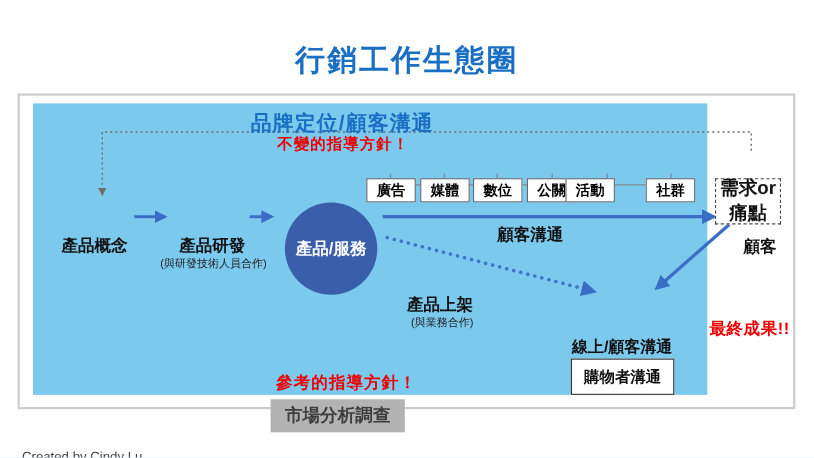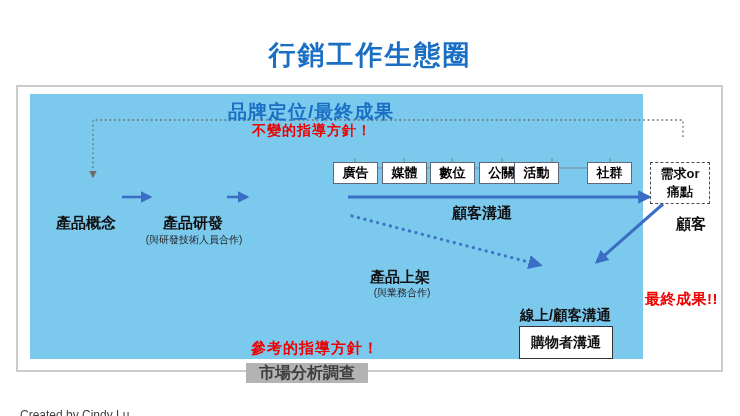--- a/index.html
+++ b/index.html
@@ -16,29 +16,29 @@
   .c0{left:333px}.c1{left:382px}.c2{left:430px}.c3{left:479px}.c4{left:514px}.c5{left:587px}
   .node{font-size:15px;font-weight:bold;color:#111;}
   .concept{left:56px;top:188px;}
   .rd{left:163px;top:188px;}
   .subnote{font-size:10px;color:#222;font-weight:normal;}
   .rd-note{left:144px;top:207px;width:100px;text-align:center;}
   .circle{left:259px;top:158px;width:84px;height:84px;border-radius:50%;background:#3a5ea9;display:flex;align-items:center;justify-content:center;color:#ffffff;font-size:15px;font-weight:bold;}
   .cust-comm{left:452px;top:178px;}
   .customer{left:676px;top:189px;}
   .dashed-box{border:1.6px dashed #4c4c4c;background:#ffffff;box-sizing:border-box;display:flex;flex-direction:column;align-items:center;justify-content:center;color:#111;}
-  .need{left:650px;top:136px;width:60px;height:42px;font-size:13px;font-weight:600;line-height:1.35;}
+  .need{left:650px;top:136px;width:60px;height:42px;font-size:17px;font-weight:600;line-height:1.35;}
   .purchase{left:652px;top:231px;width:56px;height:25px;font-size:14px;font-weight:600;}
   .final{left:645px;top:264px;font-size:15px;letter-spacing:.5px;}
   .launch{left:370px;top:242px;}
   .launch-note{left:356px;top:260px;width:92px;text-align:center;}
   .online{left:520px;top:280px;font-size:14.5px;}
   .shopper{left:519px;top:300px;width:94px;height:33px;background:#ffffff;border:1.6px solid #333;box-sizing:border-box;display:flex;align-items:center;justify-content:center;font-size:14px;font-weight:bold;color:#111;}
   .ref-note{left:251px;top:313px;font-size:15px;letter-spacing:1px;}
-  .market{left:246px;top:337px;width:122px;height:20px;background:#b3b3b3;color:#3d3d3d;display:flex;align-items:center;justify-content:center;font-size:16px;font-weight:600;z-index:5;}
+  .market{left:246px;top:337px;width:122px;height:30px;background:#b3b3b3;color:#3d3d3d;display:flex;align-items:center;justify-content:center;font-size:16px;font-weight:600;z-index:5;}
   .credit{left:20px;top:382px;font-size:12px;font-weight:400;color:#404040;}
   svg.overlay{position:absolute;left:0;top:0;width:740px;height:416px;pointer-events:none;}
 </style>
 </head>
 <body>
 
 <div id="stage">
 
   <div class="abs title">行銷工作生態圈</div>
 
@@ -63,33 +63,34 @@
 
     <line x1="227" y1="197" x2="247" y2="197" stroke="#3a6ec5" stroke-width="2.6" marker-end="url(#ah-blue)"></line>
 
     <line x1="348" y1="197" x2="649" y2="197" stroke="#3a6ec5" stroke-width="3" marker-end="url(#ah-blue)"></line>
 
     <line x1="352" y1="216" x2="540" y2="265" stroke="#3f74c8" stroke-width="3.2" stroke-dasharray="0.1 6.5" stroke-linecap="round" marker-end="url(#ah-blue)"></line>
 
     <line x1="663" y1="204" x2="597" y2="262" stroke="#3a6ec5" stroke-width="3" marker-end="url(#ah-blue)"></line>
   </svg>
 
-  <div class="abs brand-heading">品牌定位/最終成果</div>
+  <div class="abs brand-heading">品牌定位/顧客溝通</div>
   <div class="abs brand-note red">不變的指導方針！</div>
 
   <div class="abs channel-box c0">廣告</div>
   <div class="abs channel-box c1">媒體</div>
   <div class="abs channel-box c2">數位</div>
   <div class="abs channel-box c3">公關</div>
   <div class="abs channel-box c4">活動</div>
   <div class="abs channel-box c5">社群</div>
 
   <div class="abs node concept">產品概念</div>
   <div class="abs node rd">產品研發</div>
   <div class="abs subnote rd-note">(與研發技術人員合作)</div>
+  <div class="abs circle">產品/服務</div>
 
   <div class="abs node cust-comm">顧客溝通</div>
   <div class="abs node customer">顧客</div>
 
   <div class="abs dashed-box need">
     <span>需求or</span>
     <span>痛點</span>
   </div>
   <div class="abs red final">最終成果!!</div>
 

